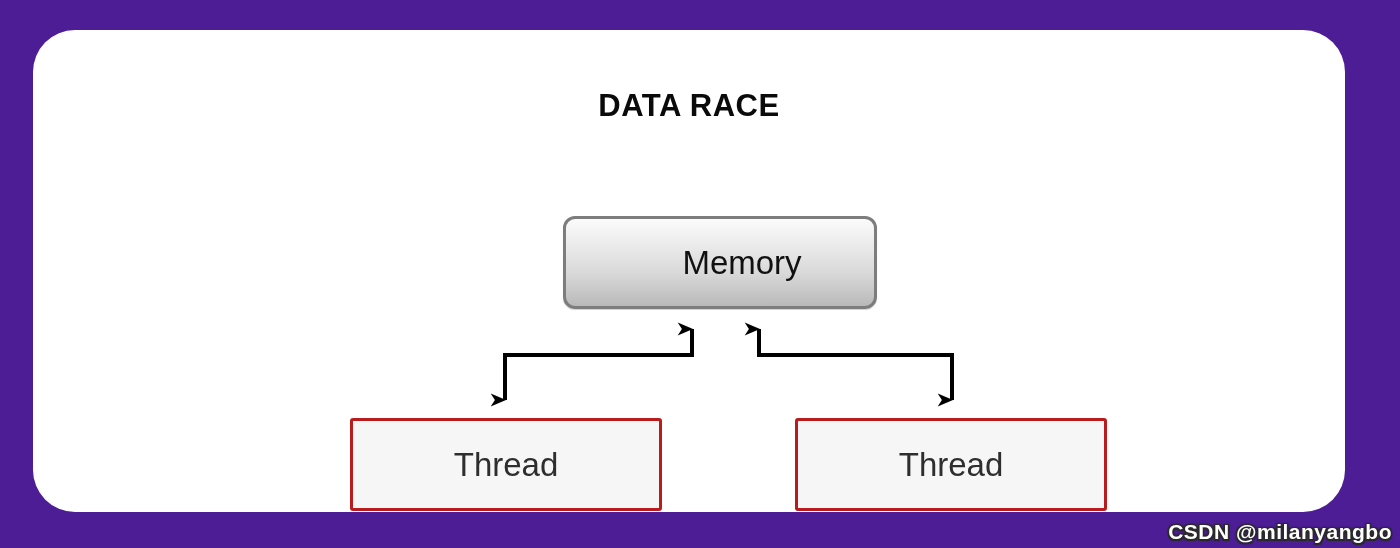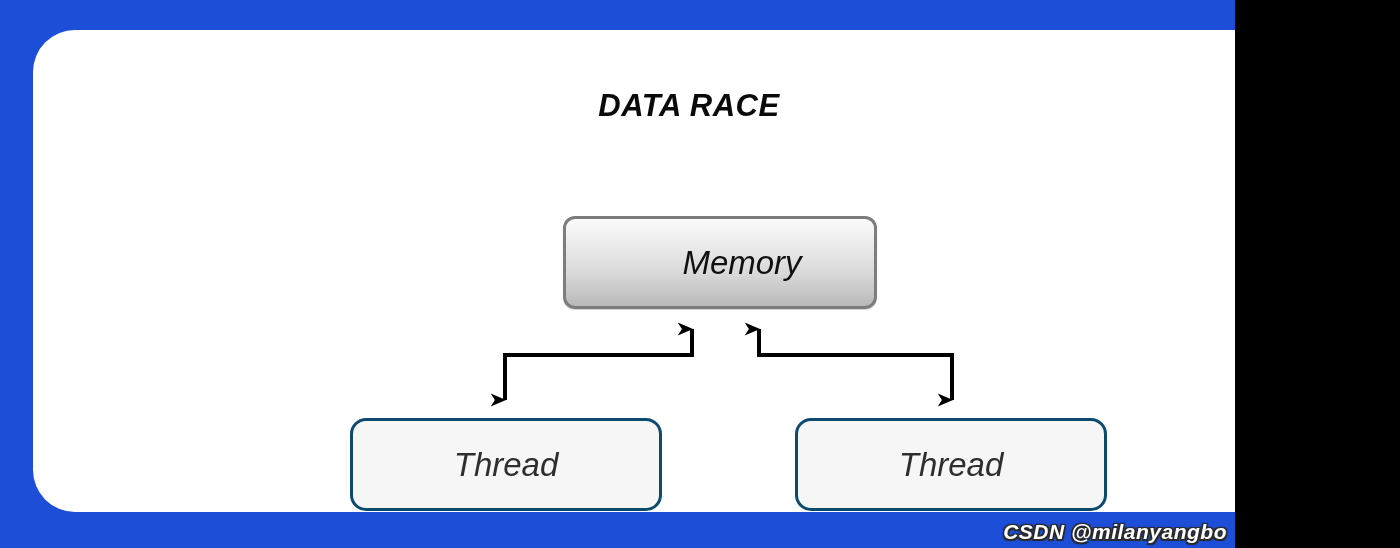--- a/index.html
+++ b/index.html
@@ -2,26 +2,25 @@
 <html><head>
 <meta charset="utf-8">
 <style>
   html, body {
     margin: 0;
     padding: 0;
     background: #000000;
   }
   #stage {
     position: relative;
-    width: 1235px;
+    width: 1400px;
     height: 548px;
-    background: #1d4ed8;
+    background: #4c1d95;
     overflow: hidden;
     font-family: "Liberation Sans", sans-serif;
-    font-style: italic;
   }
 
   
   #panel {
     position: absolute;
     left: 33px;
     top: 30px;
     width: 1312px;
     height: 482px;
     background: #ffffff;
@@ -66,22 +65,22 @@
   #memory-label {
     font-size: 33px;
     color: #111111;
     line-height: 1;
   }
 
   .thread-box {
     top: 388px;
     width: 312px;
     height: 93px;
-    border: 3px solid #0c4a6e;
-    border-radius: 16px;
+    border: 3px solid #b91c1c;
+    border-radius: 3px;
     background: #f6f6f6;
   }
   #thread-left-box  { left: 317px; }
   #thread-right-box { left: 762px; }
   .thread-label {
     font-size: 33px;
     color: #2e2e2e;
     line-height: 1;
   }
 

